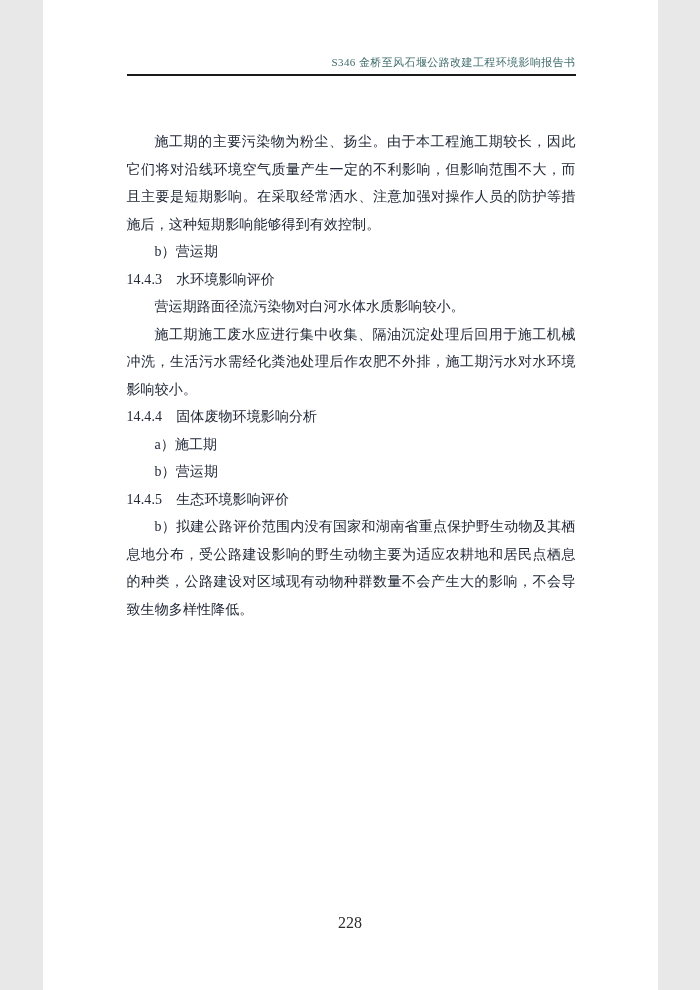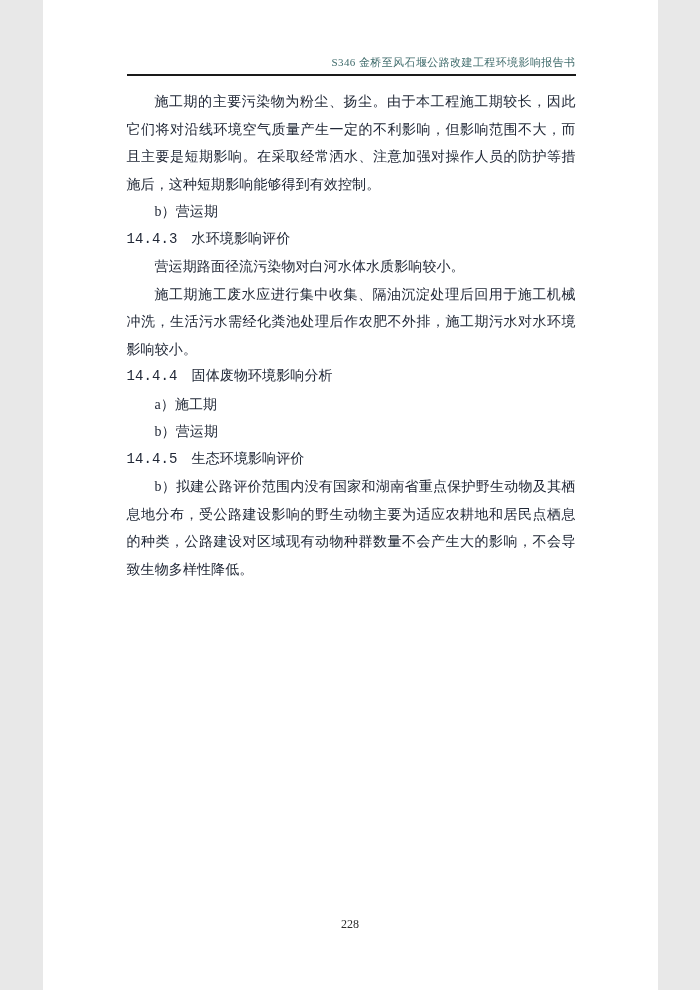--- a/index.html
+++ b/index.html
@@ -34,33 +34,34 @@
     letter-spacing: 0.4px;
     color: var(--header-text);
     white-space: nowrap;
   }
   .doc-body {
     padding: 12px 82px 0 84px;
     font-size: 14px;
     line-height: 27.5px;
     text-align: justify;
     letter-spacing: 0.1px;
+    margin-top: 40px;
   }
   .doc-body p { margin: 0; }
   .para { text-indent: 2em; }
-  .heading { text-indent: 0; font-family: Liberation Mono, monospace; }
+  .heading { text-indent: 0; }
   .page-footer {
     position: absolute;
     top: 914px;
     left: 0;
     width: 100%;
     text-align: center;
   }
   .page-footer .page-number {
-    font-size: 12px;
+    font-size: 16px;
     color: var(--page-number);
   }
 </style>
 </head>
 <body>
 
 <div class="page">
 
   <div class="page-header">
     <div class="header-inner">

